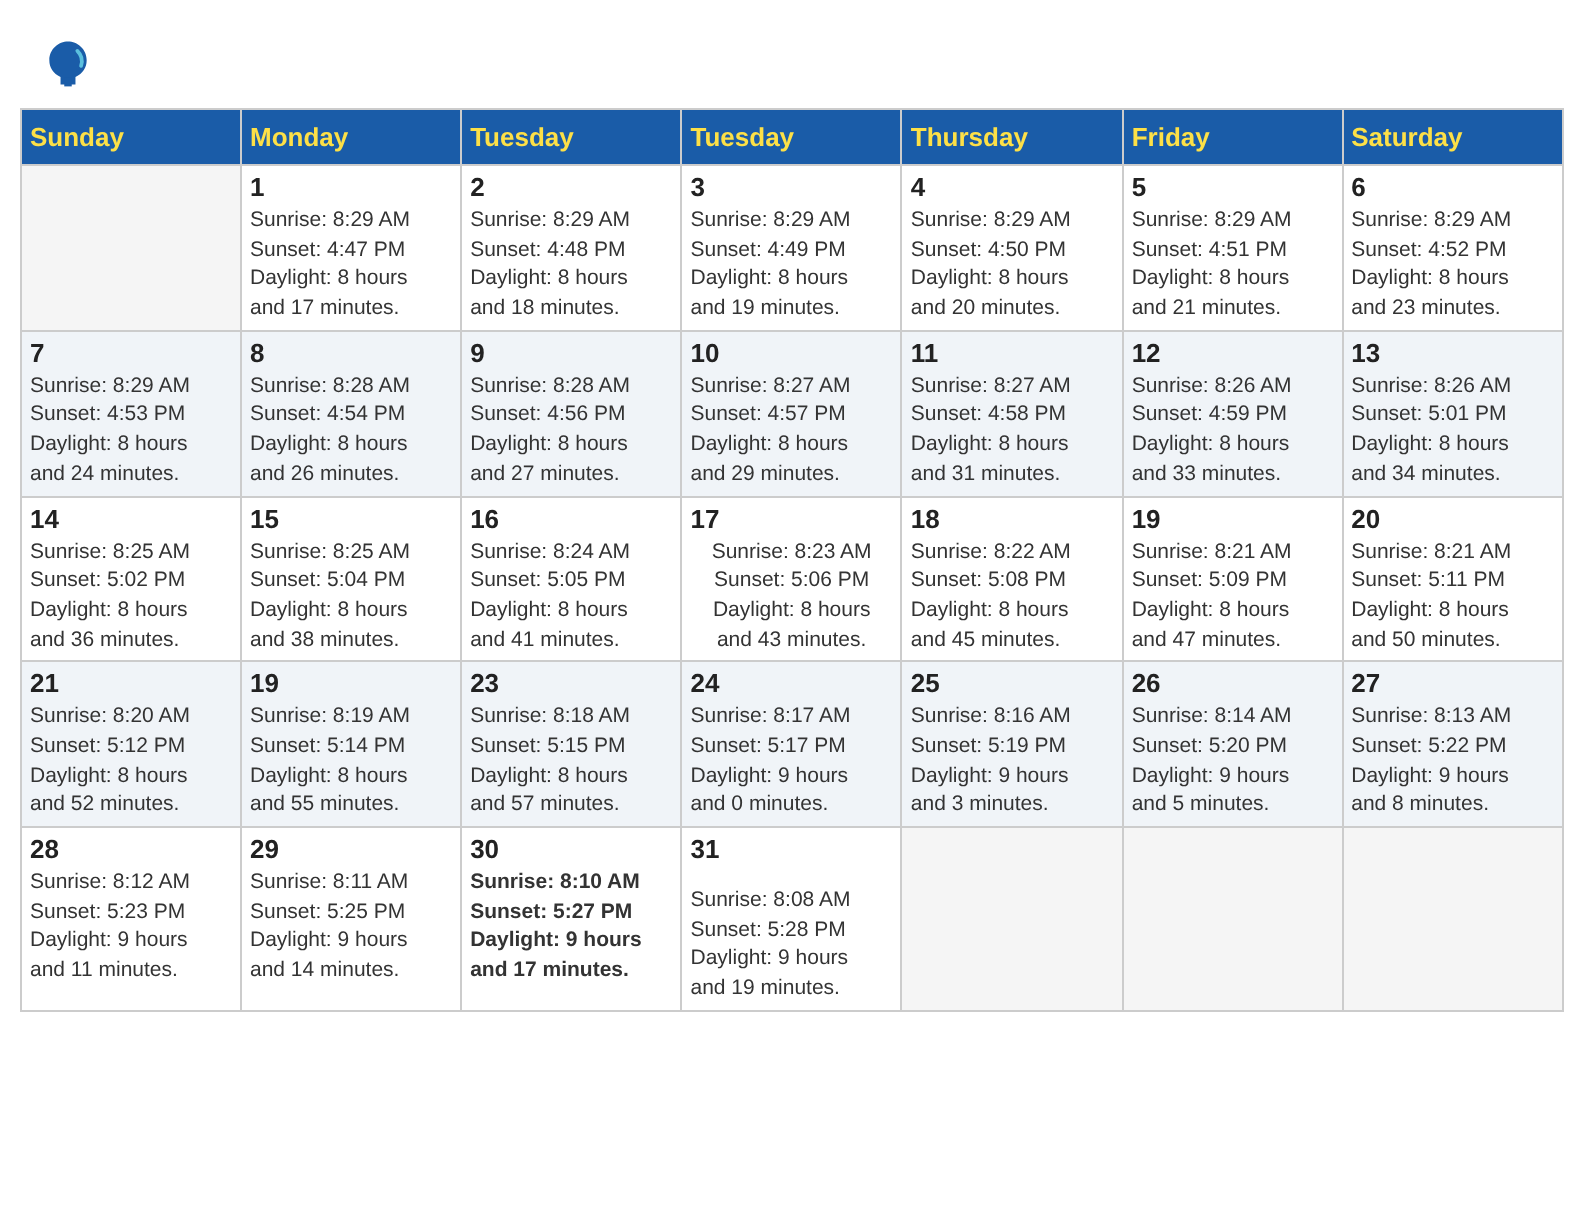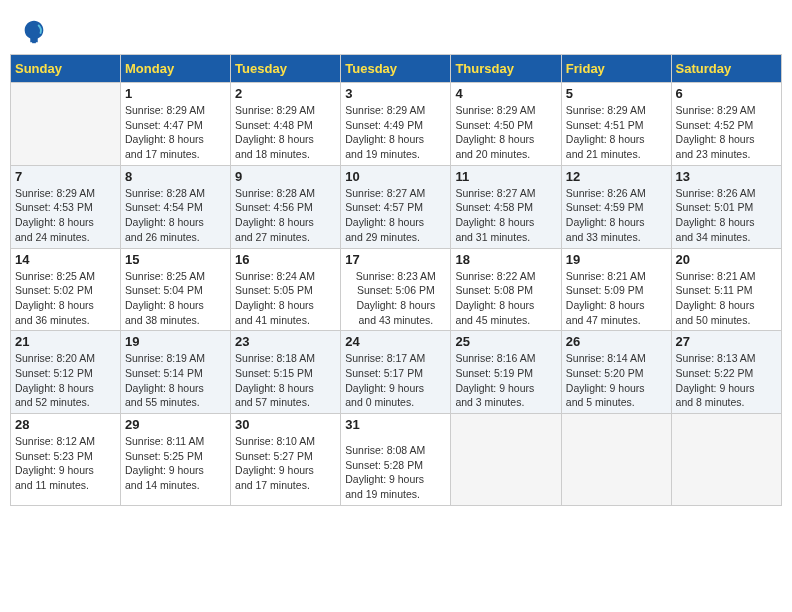--- a/index.html
+++ b/index.html
@@ -329,21 +329,21 @@
         </td>
         <td>
           <span class="day-number">29</span>
           <div class="day-info" style="white-space: pre-line;">Sunrise: 8:11 AM
 Sunset: 5:25 PM
 Daylight: 9 hours
 and 14 minutes.</div>
         </td>
         <td>
           <span class="day-number">30</span>
-          <div class="day-info" style="white-space: pre-line;">Sunrise: 8:10 AM
+          <div class="day-info" style="white-space: pre-line; font-weight: bold;">Sunrise: 8:10 AM
 Sunset: 5:27 PM
 Daylight: 9 hours
 and 17 minutes.</div>
         </td>
         <td>
           <span class="day-number">31</span>
           <div class="day-info" style="white-space: pre-line; margin-top: 11px;">Sunrise: 8:08 AM
 Sunset: 5:28 PM
 Daylight: 9 hours
 and 19 minutes.</div>

